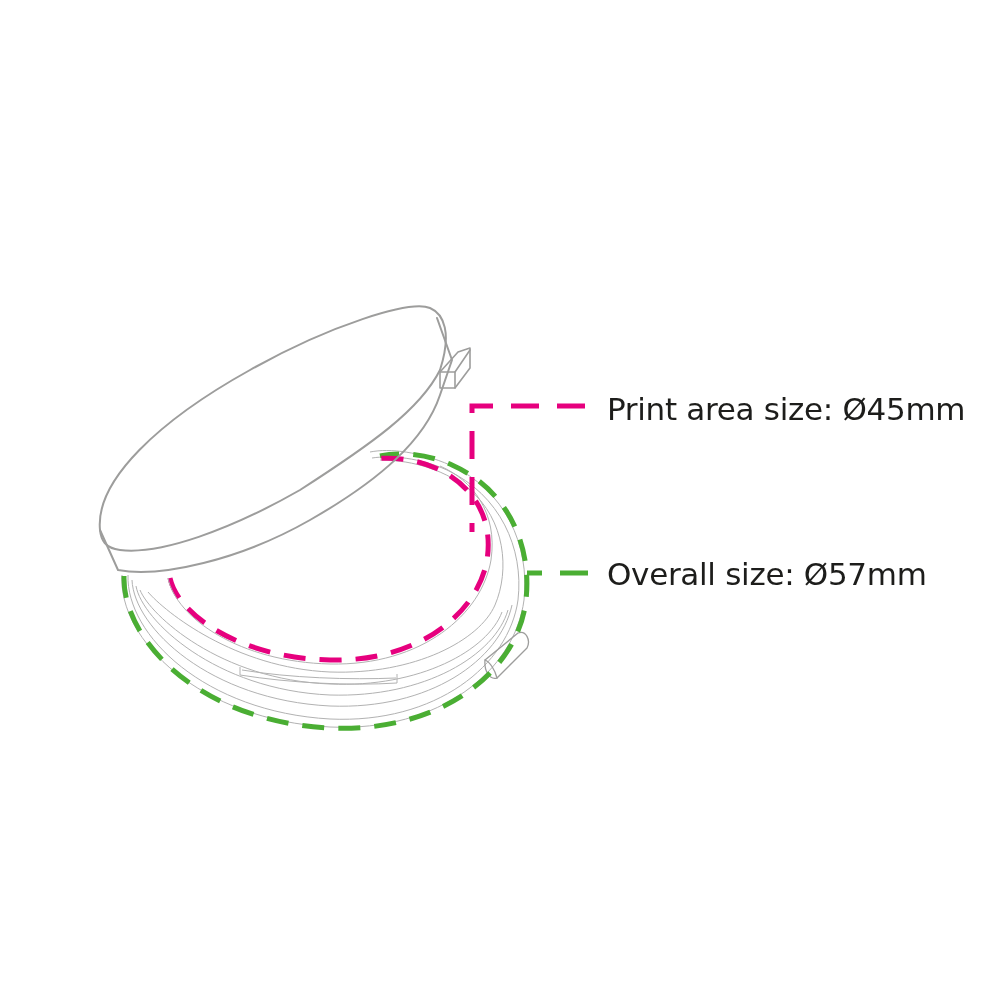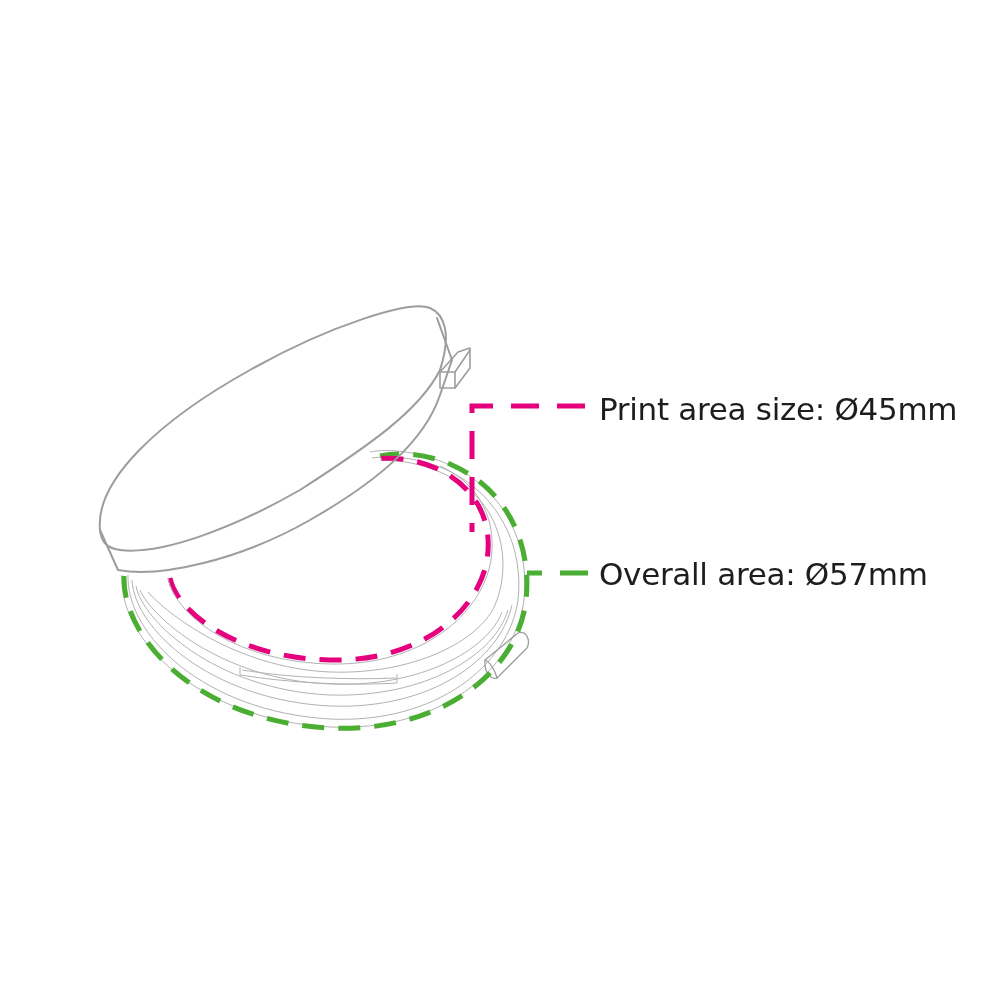--- a/index.html
+++ b/index.html
@@ -1,18 +1,18 @@
 <!DOCTYPE html>
 <html><head>
 <meta charset="utf-8">
 <style>
   html, body { margin: 0; padding: 0; background: #ffffff; }
   body { width: 1000px; height: 1000px; position: relative; overflow: hidden; font-family: "DejaVu Sans", sans-serif; }
   #stage { position: absolute; left: 0; top: 0; width: 1000px; height: 1000px; }
-  .label { position: absolute; font-size: 31px; color: #1d1d1b; letter-spacing: -0.3px; white-space: nowrap; line-height: 1; }
+  .label { position: absolute; font-size: 31px; color: #1d1d1b; letter-spacing: -0.3px; white-space: nowrap; line-height: 1; margin-left: 8px; }
   #print-label { left: 599px; top: 394px; }
   #overall-label { left: 599px; top: 559px; }
   .outline { fill: none; stroke: #9d9d9c; stroke-width: 2; stroke-linejoin: round; stroke-linecap: round; }
   .thin { fill: none; stroke: #b2b2b2; stroke-width: 1; }
   .pink { fill: none; stroke: #e6007e; stroke-width: 5; stroke-dasharray: 22 14; }
   .green { fill: none; stroke: #4aae33; stroke-width: 5; stroke-dasharray: 22 14; }
 </style>
 </head>
 <body>
 
@@ -49,13 +49,13 @@
 
   <g>
     <path fill="none" stroke="#e6007e" stroke-width="5" stroke-dasharray="28 18" d="M585,406 L472,406 L472,532"></path>
   </g>
   <g>
     <path fill="none" stroke="#4aae33" stroke-width="5" stroke-dasharray="28 18" d="M588,573 L527,573"></path>
   </g>
 </svg>
 
 <div id="print-label" class="label">Print area size: Ø45mm</div>
-<div id="overall-label" class="label">Overall area: Ø57mm</div>
+<div id="overall-label" class="label">Overall size: Ø57mm</div>
 
 </body></html>

